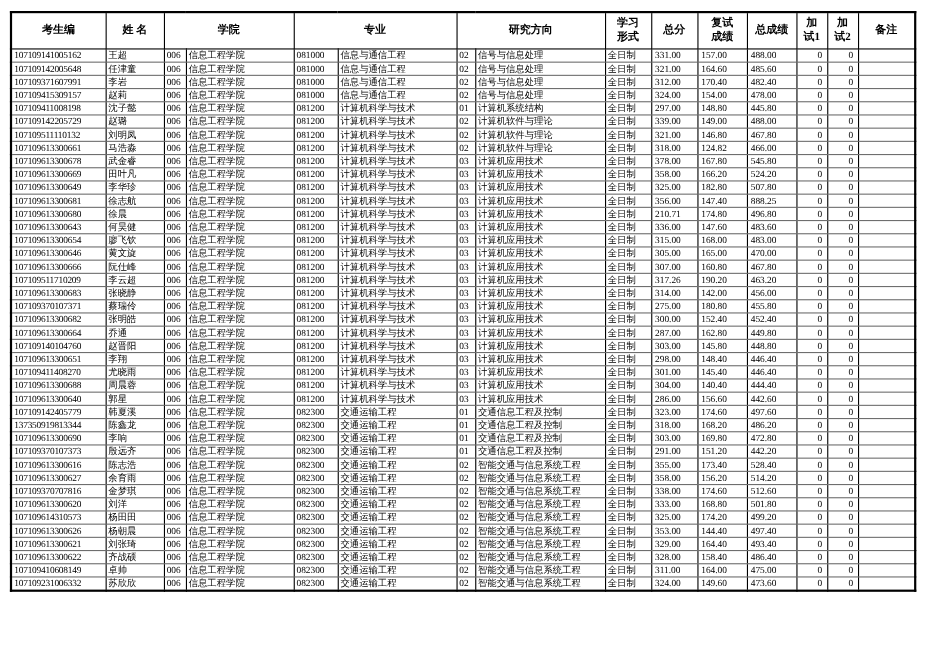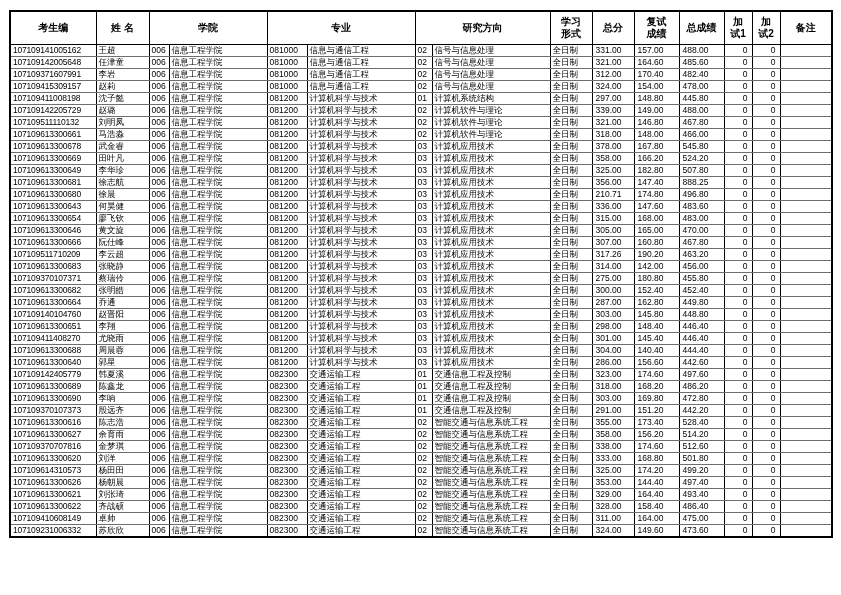--- a/index.html
+++ b/index.html
@@ -9,20 +9,21 @@
     height: 595px;
     background: #ffffff;
     overflow: hidden;
     font-family: "Liberation Sans", "DejaVu Sans", sans-serif;
     color: #000000;
   }
   #page {
     width: 771px;
     height: 595px;
     position: relative;
+    font-family: Liberation Serif, serif;
   }
   table.score-table {
     position: absolute;
     left: 9px;
     top: 10px;
     width: 822px;
     border-collapse: collapse;
     table-layout: fixed;
     border: 2px solid #000000;
   }
@@ -232,21 +233,21 @@
           <td class="id">107109613300661</td>
           <td>马浩淼</td>
           <td>006</td>
           <td>信息工程学院</td>
           <td>081200</td>
           <td>计算机科学与技术</td>
           <td>02</td>
           <td>计算机软件与理论</td>
           <td>全日制</td>
           <td class="num">318.00</td>
-          <td class="num">148.00</td>
+          <td class="num">124.82</td>
           <td class="num">466.00</td>
           <td class="zero">0</td>
           <td class="zero">0</td>
           <td></td>
         </tr>
         <tr>
           <td class="id">107109613300678</td>
           <td>武金睿</td>
           <td>006</td>
           <td>信息工程学院</td>
@@ -579,21 +580,21 @@
           <td>交通信息工程及控制</td>
           <td>全日制</td>
           <td class="num">323.00</td>
           <td class="num">174.60</td>
           <td class="num">497.60</td>
           <td class="zero">0</td>
           <td class="zero">0</td>
           <td></td>
         </tr>
         <tr>
-          <td class="id">107109613300689</td>
+          <td class="id">137350919813344</td>
           <td>陈鑫龙</td>
           <td>006</td>
           <td>信息工程学院</td>
           <td>082300</td>
           <td>交通运输工程</td>
           <td>01</td>
           <td>交通信息工程及控制</td>
           <td>全日制</td>
           <td class="num">318.00</td>
           <td class="num">168.20</td>

